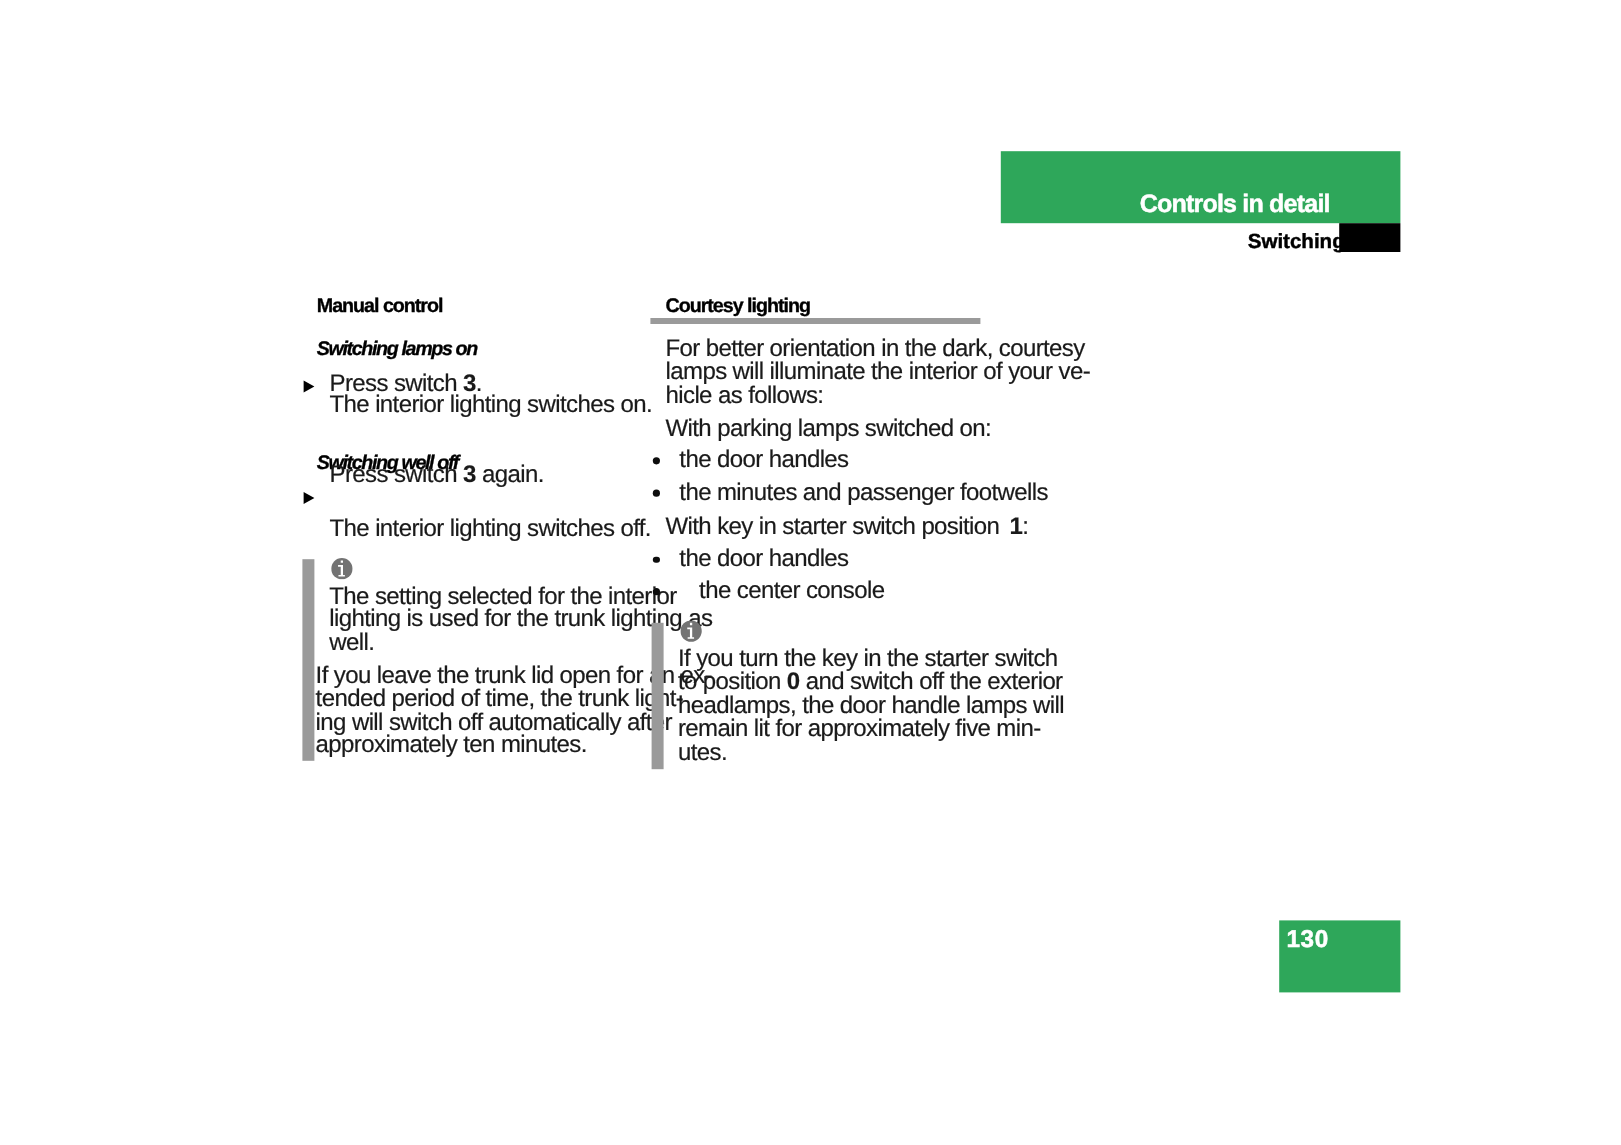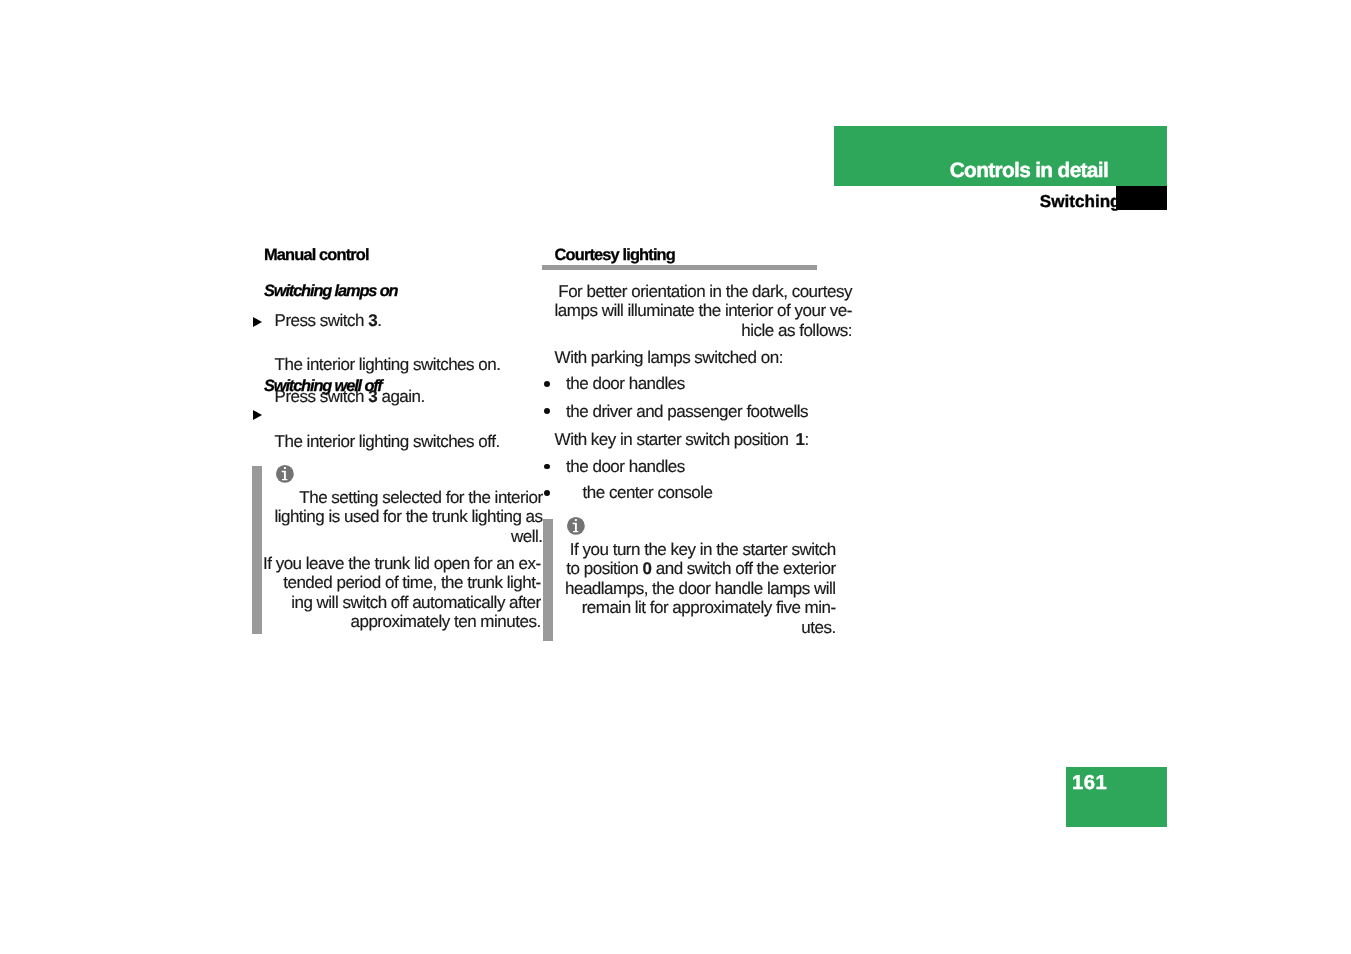--- a/index.html
+++ b/index.html
@@ -56,22 +56,22 @@
 
   .blk { position:absolute; left:12px; white-space:nowrap; }
 
   h2.sec, h3.sub {
     margin:0; font-size:16.4px; font-weight:bold; color:#000;
     line-height:19.5px;
   }
   h2.sec { letter-spacing:-0.85px; -webkit-text-stroke:0.28px #000; }
   h3.sub { font-style:italic; letter-spacing:-1.14px; -webkit-text-stroke:0.26px #000; }
 
-  p { margin:0; font-size:17px; line-height:19.5px; color:#1a1a1a;
-      letter-spacing:-0.5px;text-align:right; -webkit-text-stroke:0.16px #1a1a1a; }
+  p { margin:0; font-size:20px; line-height:19.5px; color:#1a1a1a;
+      letter-spacing:-0.5px; -webkit-text-stroke:0.16px #1a1a1a; }
   b { font-weight:bold; }
 
   .rule { position:absolute; left:-0.5px; top:265.4px;
           height:4.4px; width:275px; background:#9a9a9a; }
 
   .tri {
     position:absolute; width:0; height:0;
     border-left:9.2px solid #000;
     border-top:5.05px solid transparent;
     border-bottom:5.05px solid transparent;
@@ -95,21 +95,21 @@
 
   <div class="col col-left">
 
     <h2 class="sec blk" style="top:245.5px">Manual control</h2>
 
     <h3 class="sub blk" style="top:282.4px">Switching lamps on</h3>
 
     <span class="tri blk" style="top:316.7px;left:0.8px"></span>
     <p class="blk" style="top:311.4px;left:22.6px">Press switch <b>3</b>.</p>
 
-    <p class="blk" style="top:355px;left:22.6px">The interior lighting switches on.</p>
+    <p class="blk" style="top:328px;left:22.6px">The interior lighting switches on.</p>
 
     <h3 class="sub blk" style="top:376.6px">Switching well off</h3>
 
     <span class="tri blk" style="top:409.7px;left:0.8px"></span>
     <p class="blk" style="top:387px;left:22.6px">Press switch <b>3</b> again.</p>
 
     <p class="blk" style="top:431.6px;left:22.6px">The interior lighting switches off.</p>
 
     <div>
       <span class="bar" style="left:0.1px;top:465.8px;height:168.1px"></span>
@@ -130,21 +130,21 @@
     <div class="rule"></div>
 
     <p class="blk" style="top:281.6px">For better orientation in the dark, courtesy<br>lamps will illuminate the interior of your ve-<br>hicle as follows:</p>
 
     <p class="blk" style="top:347.5px">With parking lamps switched on:</p>
 
     <span class="dot blk" style="top:381.1px;left:1.8px"></span>
     <p class="blk" style="top:374.3px;left:23.5px">the door handles</p>
 
     <span class="dot blk" style="top:408.3px;left:1.8px"></span>
-    <p class="blk" style="top:401.5px;left:23.5px">the driver and passenger footwells</p>
+    <p class="blk" style="top:401.5px;left:23.5px">the minutes and passenger footwells</p>
 
     <p class="blk" style="top:429.5px">With key in starter switch position  <b>1</b>:</p>
 
     <span class="dot blk" style="top:463.5px;left:1.8px"></span>
     <p class="blk" style="top:456.7px;left:23.5px">the door handles</p>
 
     <span class="dot blk" style="top:490.2px;left:1.8px"></span>
     <p class="blk" style="top:483.4px;left:40px">the center console</p>
 
     <div>
@@ -153,15 +153,15 @@
           <svg viewBox="0 0 17.8 17.8" aria-hidden="true">
               <circle cx="8.9" cy="8.9" r="8.9" fill="#737373"></circle>
               <path d="M7.95 2.00h1.90v1.95h-1.90z M5.70 5.85h4.15v1.50h-4.15z M7.95 5.85h1.90v8.35h-1.90z M6.05 14.10h5.35v1.25h-5.35z" fill="#ffffff"></path>
             </svg>
         </span>
       <p class="blk" style="top:539.6px;left:22.4px">If you turn the key in the starter switch<br>to position <b>0</b> and switch off the exterior<br>headlamps, the door handle lamps will<br>remain lit for approximately five min-<br>utes.</p>
     </div>
   </div>
 
   <div class="pagenum-box"></div>
-  <div class="pagenum-text">161</div>
+  <div class="pagenum-text">130</div>
 
 </div>
 
 </body></html>

